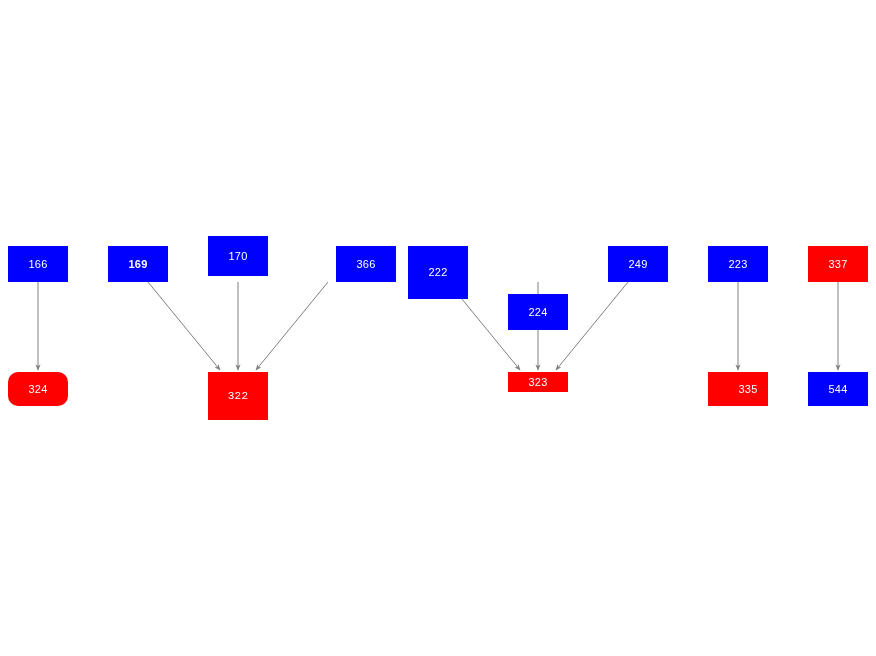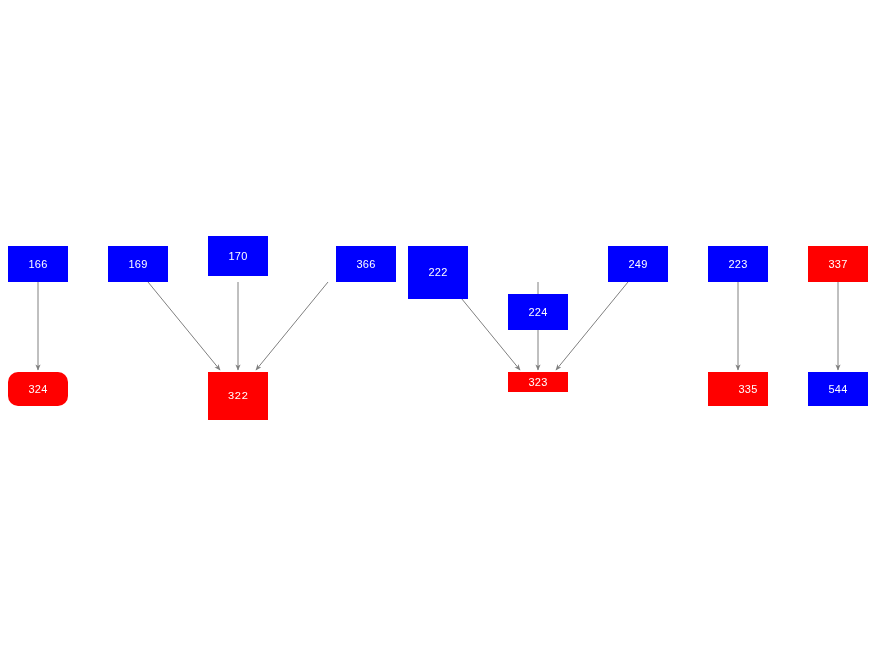--- a/index.html
+++ b/index.html
@@ -62,21 +62,21 @@
       <line x1="448" y1="282" x2="520" y2="370" stroke="#808080" stroke-width="1" marker-end="url(#arrowhead)"></line>
       <line x1="538" y1="282" x2="538" y2="370" stroke="#808080" stroke-width="1" marker-end="url(#arrowhead)"></line>
       <line x1="628" y1="282" x2="556" y2="370" stroke="#808080" stroke-width="1" marker-end="url(#arrowhead)"></line>
       <line x1="738" y1="282" x2="738" y2="370" stroke="#808080" stroke-width="1" marker-end="url(#arrowhead)"></line>
       <line x1="838" y1="282" x2="838" y2="370" stroke="#808080" stroke-width="1" marker-end="url(#arrowhead)"></line>
     </svg>
   <div id="node-layer">
       <div class="node node-blue" style="left: 8px; top: 246px; width: 60px; height: 36px;">
         <span class="node-label">166</span>
       </div>
-      <div class="node node-blue" style="left: 108px; top: 246px; width: 60px; height: 36px;">
+      <div class="node node-blue" style="left: 108px; top: 246px; width: 60px; height: 36px; font-weight: bold;">
         <span class="node-label">169</span>
       </div>
       <div class="node node-blue" style="left: 208px; top: 236px; width: 60px; height: 40px;">
         <span class="node-label">170</span>
       </div>
       <div class="node node-blue" style="left: 308px; top: 246px; width: 60px; height: 36px; margin-left: 28px;">
         <span class="node-label">366</span>
       </div>
       <div class="node node-blue" style="left: 408px; top: 246px; width: 60px; height: 53px;">
         <span class="node-label">222</span>

